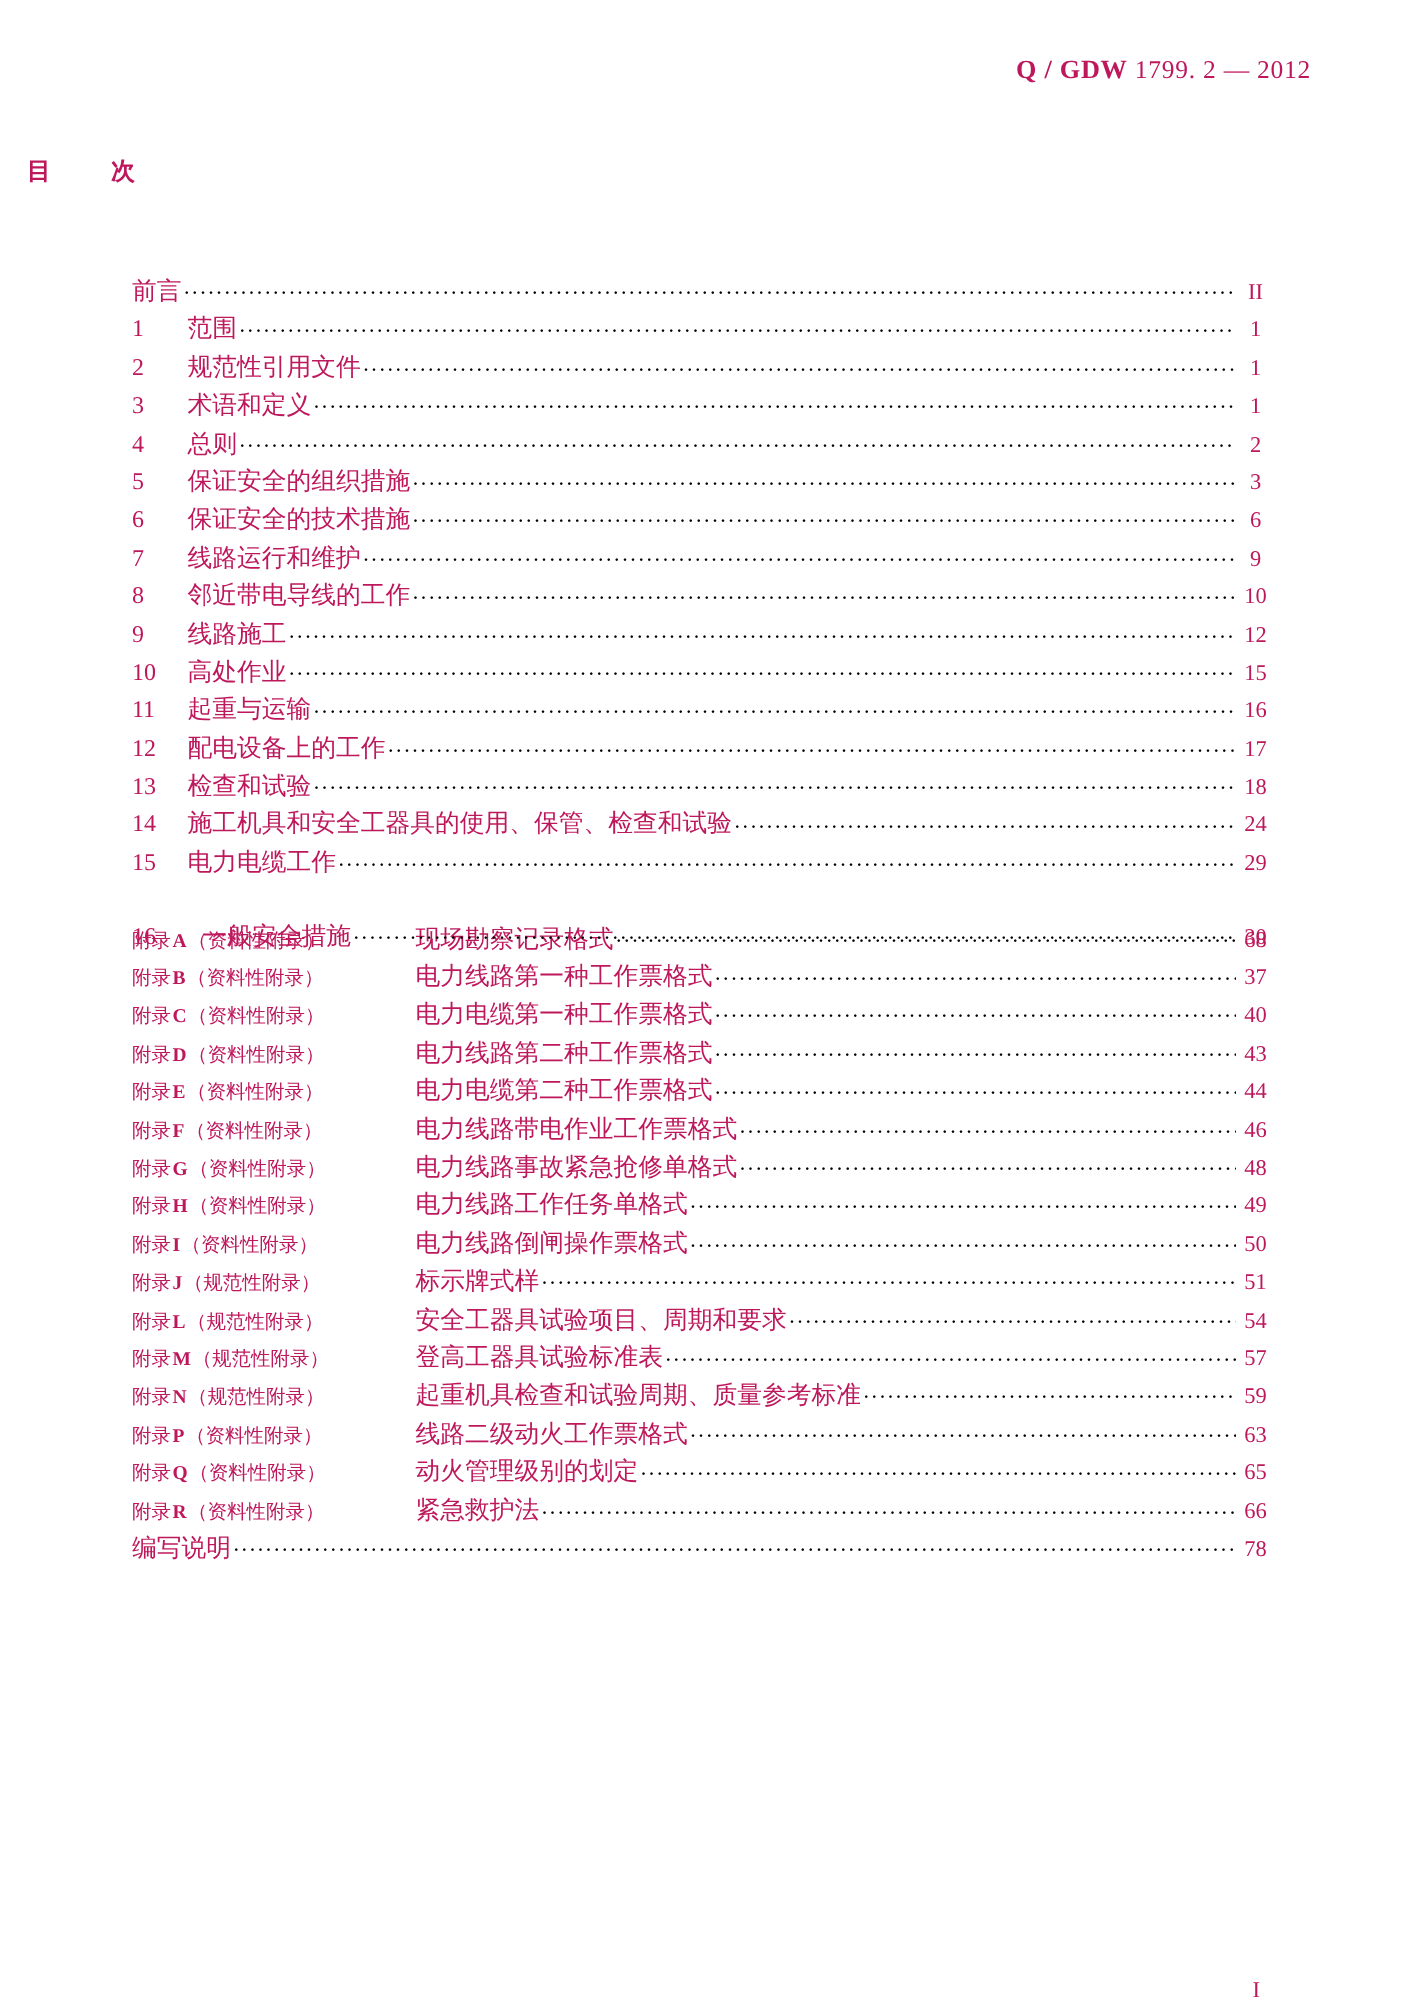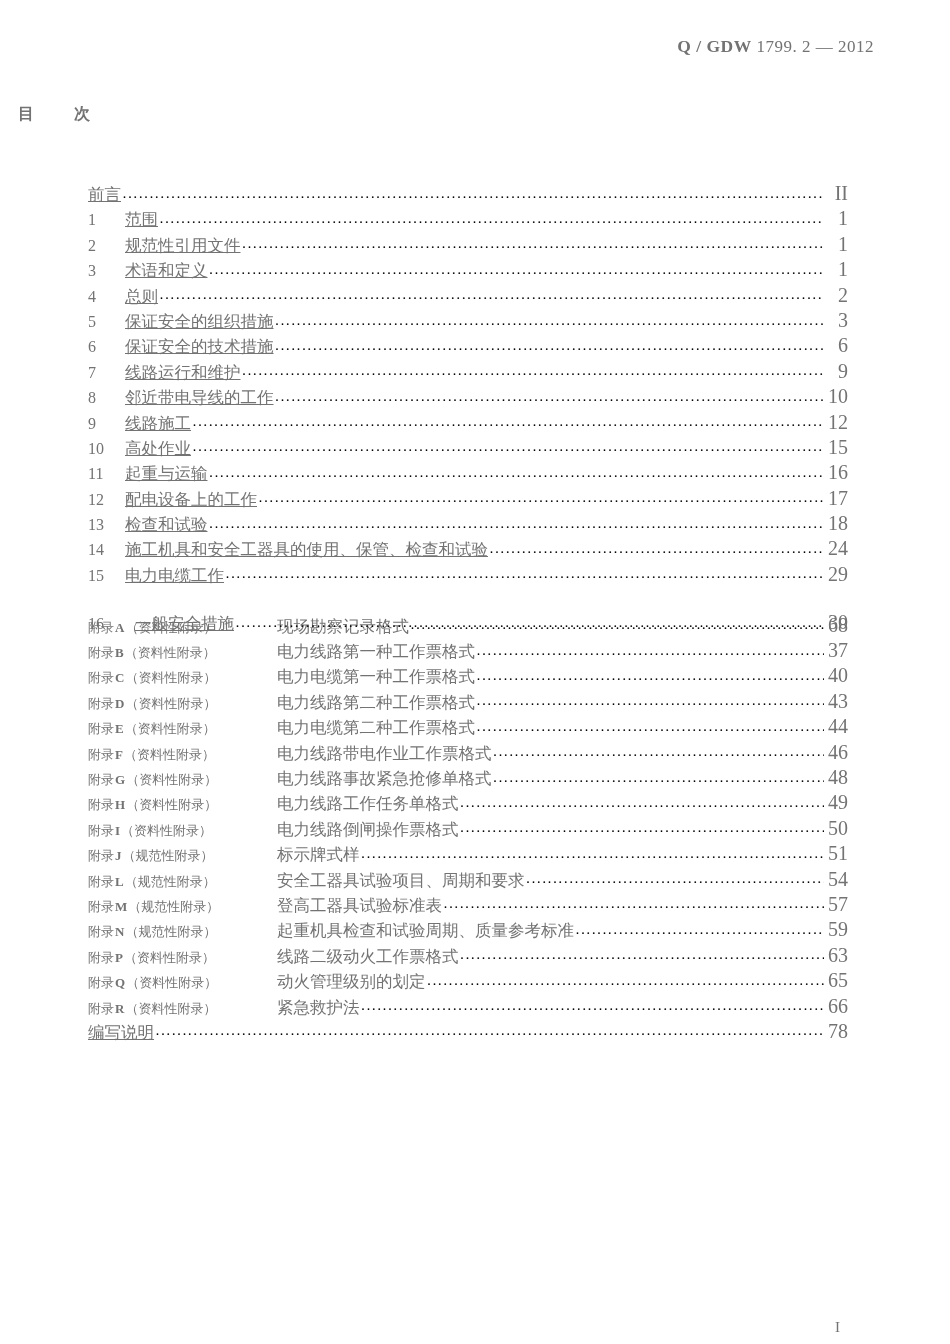--- a/index.html
+++ b/index.html
@@ -6,21 +6,21 @@
     margin: 0;
     padding: 0;
     background: #ffffff;
   }
   .page {
     position: relative;
     width: 950px;
     height: 1344px;
     background: #ffffff;
     font-family: "Liberation Serif", "DejaVu Serif", serif;
-    color: #737373;
+    color: #be185d;
     overflow: hidden;
   }
 
   
   .header {
     position: absolute;
     top: 36px;
     left: 0;
     right: 76px;
     text-align: right;
@@ -67,21 +67,20 @@
   }
   
   .num {
     flex: 0 0 auto;
     width: 31px;
     text-align: left;
     font-size: 16px;
   }
   .label {
     flex: 0 0 auto;
-    text-decoration: underline;
   }
   .label.indent-1 { padding-left: 6px; }
   .label.indent-2 { padding-left: 16px; margin-top: 24px; }
 
   
   .appendix-tag {
     flex: 0 0 auto;
     width: 189px;
     font-size: 13px;
   }
@@ -108,22 +107,22 @@
     letter-spacing: 0.4px;
     color: #000;
     display: block;
     white-space: nowrap;
     position: relative;
     top: 0.07em;
   }
   .pageno {
     flex: 0 0 auto;
     min-width: 22px;
-    text-align: right;
-    font-size: 20px;
+    text-align: center;
+    font-size: 15px;
   }
 
   
 
   
   .footer {
     position: absolute;
     bottom: 8px;
     left: 0;
     right: 110px;

